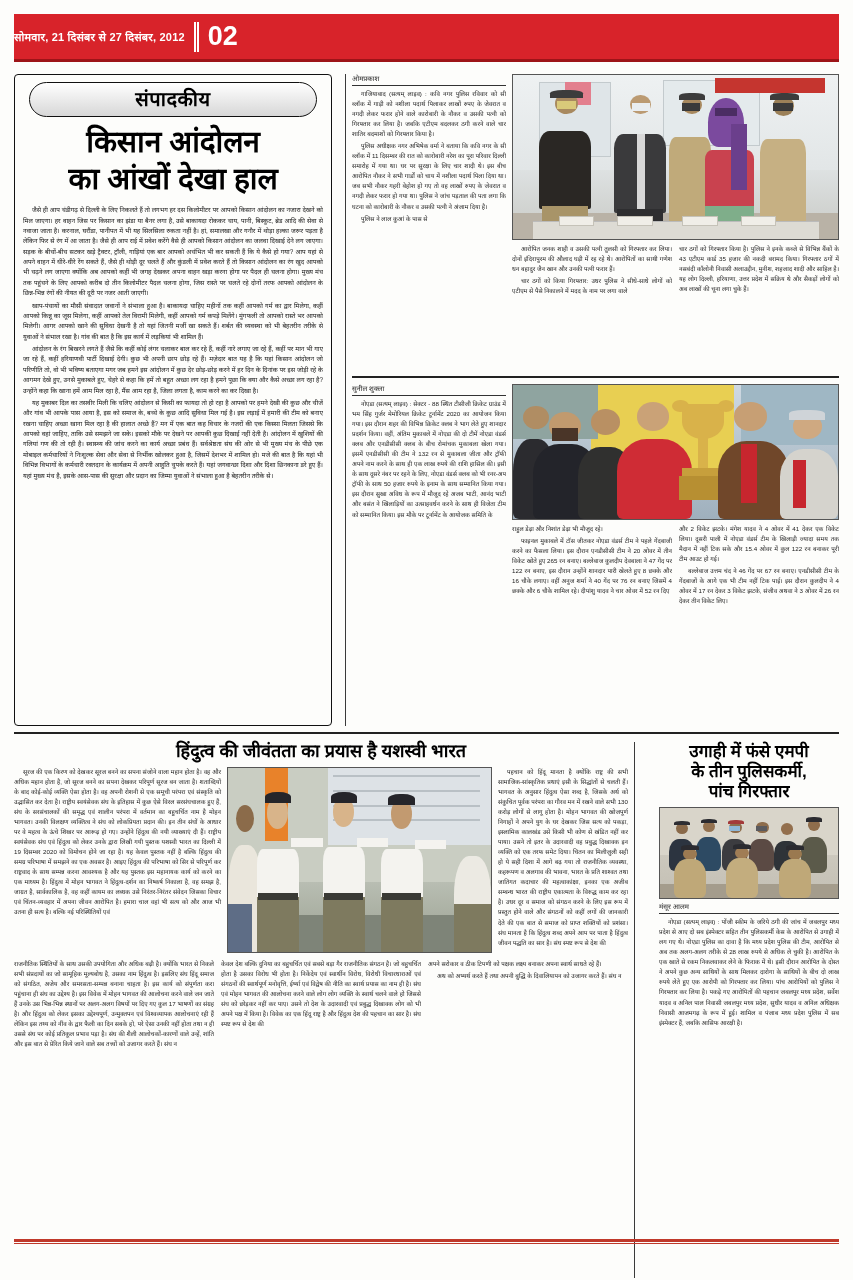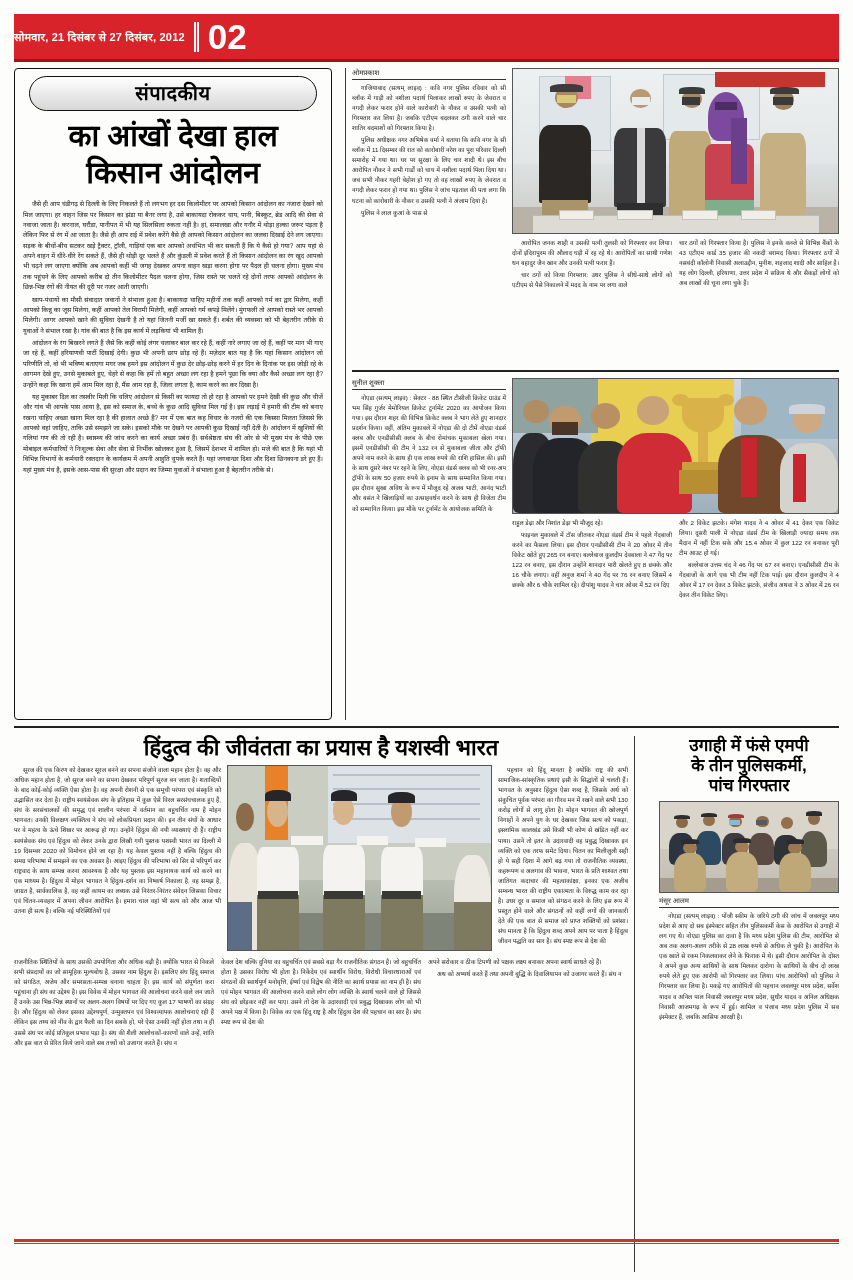--- a/index.html
+++ b/index.html
@@ -52,21 +52,21 @@
     letter-spacing: .2px;
   }
   .masthead-sep {
     width: 5px; height: 30px;
     border-left: 2px solid #fff;
     border-right: 2px solid #fff;
     margin: 0 9px;
   }
   .masthead-pageno {
     color: #ffffff;
-    font-size: 35px; font-weight: 700;
+    font-size: 27px; font-weight: 700;
     line-height: 1;
   }
 
   
   .body-col {
     font-size: 6.2px;
     line-height: 1.62;
     text-align: justify;
     color: #1a1a1a;
     hyphens: auto;
@@ -87,21 +87,21 @@
     position: relative;
     border: 1px solid #555;
     background: linear-gradient(#cfd5d8, #b9c0c4);
     overflow: hidden;
   }
   .photo .sky   { position:absolute; inset:0; }
   .photo .fig   { position:absolute; bottom:0; border-radius: 40% 40% 6px 6px; }
   .photo .head  { position:absolute; border-radius:50%; }
 
   
-  .top-section { display: flex; margin-top: 6px; height: 652px; }
+  .top-section { display: flex; margin-top: 12px; height: 652px; }
 
   .editorial {
     width: 318px;
     border: 1.5px solid #111;
     border-radius: 4px;
     padding: 7px 8px 6px 8px;
     margin-right: 7px;
     display: flex; flex-direction: column;
   }
   .ed-badge {
@@ -155,21 +155,21 @@
   .cricket-cols .c + .c { margin-left: 7px; }
 
   .crime-cols { display: flex; flex: 1; margin-top: 4px; }
   .crime-cols .c { flex: 1; }
   .crime-cols .c + .c { margin-left: 7px; }
 
   
   .bottom-section { display: flex; margin-top: 8px; height: 536px; }
   .hindutva { width: 620px; padding-right: 6px; }
   .hl-hindutva {
-    font-size: 22px; font-weight: 700;
+    font-size: 18px; font-weight: 700;
     text-align: center;
     line-height: 1.1;
     margin-bottom: 5px;
   }
   .hindutva-top { display: flex; height: 186px; }
   .hv-col1 { width: 213px; padding-right: 6px; }
   .hv-photo { flex: 1; margin-right: 6px; }
   .hv-col3 { width: 130px; }
   .hindutva-bottom { display: flex; margin-top: 6px; height: 320px; }
   .hindutva-bottom .c { flex: 1; }
@@ -202,22 +202,22 @@
       <div class="masthead-sep"></div>
       <div class="masthead-pageno">02</div>
     </div>
   </div>
 
   <div class="top-section">
 
     <div class="editorial">
       <div class="ed-badge">संपादकीय</div>
       <div class="ed-title">
+        <div>किसान आंदोलन</div>
         <div>का आंखों देखा हाल</div>
-        <div>किसान आंदोलन</div>
       </div>
       <div class="body-col ed-body">
         <p>जैसे ही आप चंडीगढ़ से दिल्ली के लिए निकलते हैं तो लगभग हर दस किलोमीटर पर आपको किसान आंदोलन का नजारा देखने को मिल जाएगा। हर वाहन जिस पर किसान का झंडा या बैनर लगा है, उसे बाकायदा रोककर चाय, पानी, बिस्कुट, ब्रेड आदि की सेवा से नवाजा जाता है। करनाल, घरौंडा, पानीपत में भी यह सिलसिला रुकता नहीं है। हां, समालखा और गनौर में थोड़ा हल्का जरूर पड़ता है लेकिन फिर से रंग में आ जाता है। जैसे ही आप राई में प्रवेश करेंगे वैसे ही आपको किसान आंदोलन का जलवा दिखाई देने लग जाएगा। सड़क के बीचों-बीच सटकर खड़े ट्रैक्टर, ट्रॉली, गाड़ियां एक बार आपको अचंभित भी कर सकती हैं कि ये कैसे हो गया? आप यहां से अपने वाहन में धीरे-धीरे रेंग सकते हैं, जैसे ही थोड़ी दूर चलते हैं और कुंडली में प्रवेश करते हैं तो किसान आंदोलन का रंग खुद आपको भी चढ़ने लग जाएगा क्योंकि अब आपको कहीं भी जगह देखकर अपना वाहन खड़ा करना होगा पर पैदल ही चलना होगा। मुख्य मंच तक पहुंचने के लिए आपको करीब दो तीन किलोमीटर पैदल चलना होगा, जिस रास्ते पर चलते रहे दोनों तरफ आपको आंदोलन के छिन्न-भिन्न रंगों की नीयत की दूरी पर नजर आती जाएगी।</p>
         <p>खाप-पंचायों का मौसी संवादात जवानों ने संभाला हुआ है। बाकायदा चाहिए महीनों तक कहीं आपको गर्म का द्वार मिलेगा, कहीं आपको किन्नू का जूस मिलेगा, कहीं आपको तेल विरामी मिलेगी, कहीं आपको गर्म कपड़े मिलेंगे। मुंगफली तो आपको रास्ते भर आपको मिलेगी। आगर आपको खाने की सुविधा देखनी है तो यहां जितनी मर्जी खा सकते हैं। शर्बत की व्यवस्था को भी बेहतरीन तरीके से युवाओं ने संभाल रखा है। गांव की बात है कि इस कार्य में लड़कियां भी शामिल हैं।</p>
         <p>आंदोलन के रंग बिखरने लगते हैं जैसे कि कहीं कोई लंगर चलाकर बाल कर रहे हैं, कहीं नारे लगाए जा रहे हैं, कहीं पर मान भी गाए जा रहे हैं, कहीं हरियाणवी पार्टी दिखाई देगी। कुछ भी अपनी छाप छोड़ रहे हैं। मज़ेदार बात यह है कि यहां किसान आंदोलन जो परिणीति तो, वो भी भविष्य बताएगा मगर जब हमने इस आंदोलन में कुछ देर छोड़-छोड़ करने में हर दिन के दिनांक पर इस जोड़ी रहे के आगमन देखे हुए, उनसे मुकाबले हुए, चेहरे से कहा कि हमें तो बहुत अच्छा लग रहा है हमने पूछा कि क्या और कैसे अच्छा लग रहा है? उन्होंने कहा कि खाना हमें आम मिल रहा है, मैंस आम रहा है, जिला लगता है, काम करने का कर दिखा है।</p>
         <p>यह मुकाबर दिल का तसवीर मिली कि चलिए आंदोलन से किसी का फायदा तो हो रहा है आपको पर हमने देखी की कुछ और चीजें और गांव भी आपके पास आया है, इस को समाज के, बच्चे के कुछ आदि सुविधा मिल गई है। इस लड़ाई में हमारी की टीम को बनाए रखना चाहिए अच्छा खाना मिल रहा है की हालात अच्छे हैं? मन में एक बात कह विचार के नजरों की एक किस्सा मिलता जिससे कि आपको वहां जाहिए, ताकि उसे समझने जा सके। इसको मौके पर देखने पर आपकी कुछ दिखाई नहीं देती है। आंदोलन में खुशियों की गलियां गण की तो रही है। स्वास्थ्य की जांच करने का कार्य अच्छा प्रबंध हैं। सर्वश्रेष्ठता संघ की ओर से भी मुख्य मंच के पीछे एक मोबाइल कर्मचारियों ने निःशुल्क सेवा और सेवा से निर्भीक खोलकर हुआ है, जिसमें देशभर में शामिल हो। मजे की बात है कि यहां भी विभिन्न विभागों के कर्मचारी रक्तदान के कार्यक्रम में अपनी आहुति चुपके करते हैं। यहां जगवान्छा दिशा और दिशा छिनकाना डरे हुए हैं। यहां मुख्य मंच है, इसके आस-पास की सुरक्षा और प्रदान का जिम्मा युवाओं ने संभाला हुआ है बेहतरीन तरीके से।</p>
       </div>
     </div>
 
     <div class="vrule"></div>

